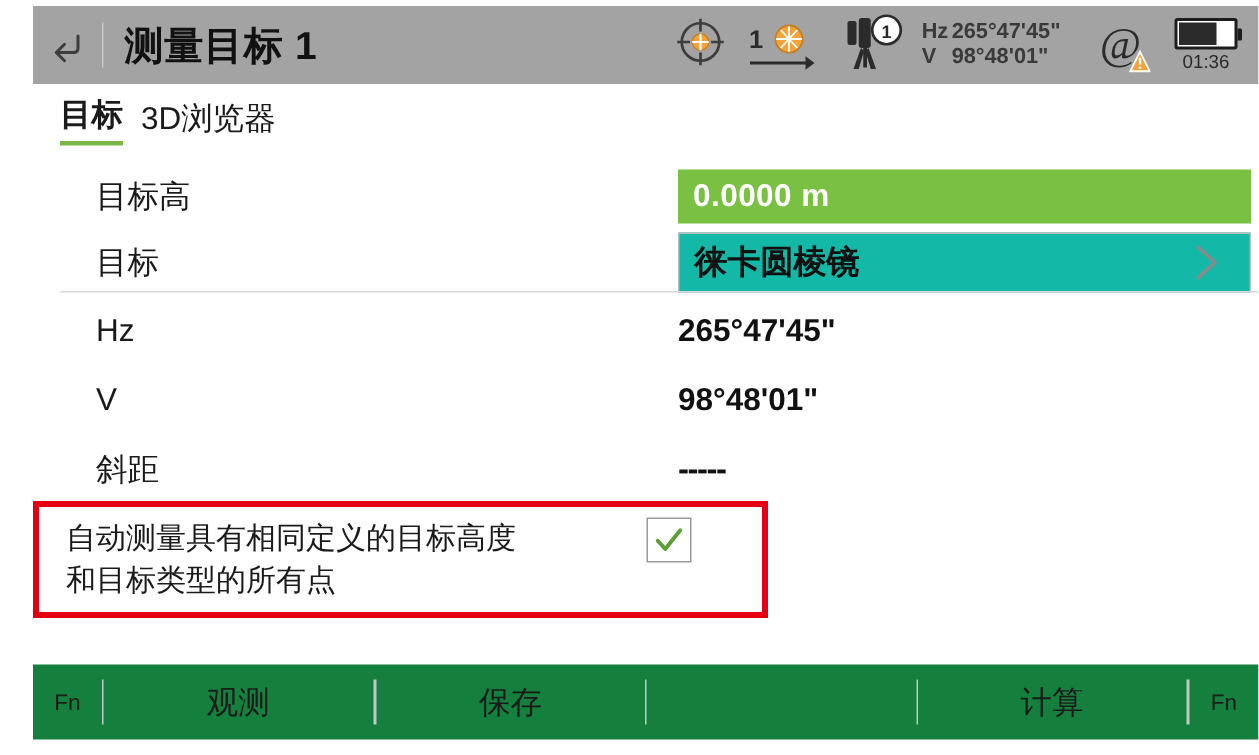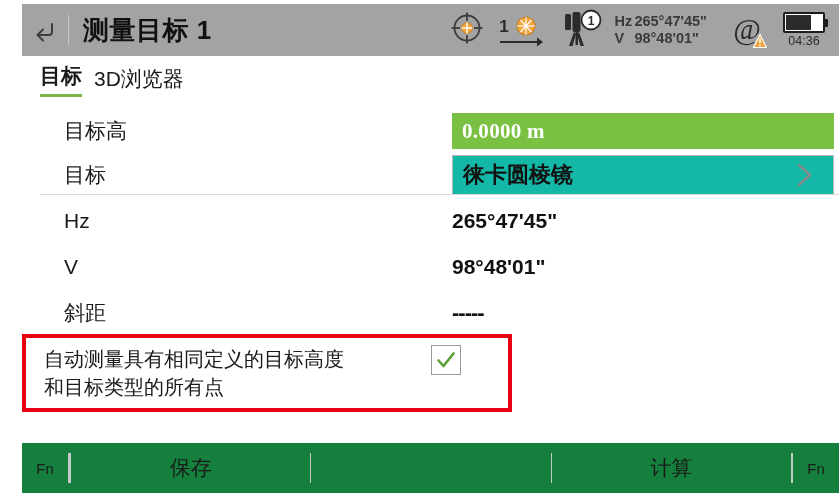--- a/index.html
+++ b/index.html
@@ -166,21 +166,20 @@
   }
   .field.green {
     background: #7ac143;
     padding-left: 10px;
   }
   .field.green .fval {
     color: #ffffff;
     font-size: 21px;
     font-weight: bold;
     letter-spacing: 0.3px;
-    font-family: Liberation Serif, serif;
   }
   .field.boxed {
     background: #14b8a6;
     border: 1px solid #b9b9b9;
     padding-left: 10px;
     justify-content: space-between;
     padding-right: 14px;
     height: 40px;
   }
   .field.boxed .fval {
@@ -363,21 +362,21 @@
           <path d="M20.5 34.5 L27 21.5 L33.5 34.5 Z" fill="#f2a43a" stroke="#ffffff" stroke-width="1.2"></path>
           <line x1="27" y1="25.5" x2="27" y2="30" stroke="#ffffff" stroke-width="1.6"></line>
           <circle cx="27" cy="32.2" r="0.9" fill="#ffffff"></circle>
         </svg>
       </span>
 
       <div class="battery-wrap">
         <div class="battery">
           <div class="fill"></div>
         </div>
-        <div class="battery-time">04:36</div>
+        <div class="battery-time">01:36</div>
       </div>
 
     </div>
   </div>
 
   <div class="tabs">
     <div class="tab active">目标</div>
     <div class="tab">3D浏览器</div>
   </div>
 
@@ -433,20 +432,21 @@
             <path d="M3.5 11.5 L8.5 17 L18.5 4.5" fill="none" stroke="#5aa032" stroke-width="2.6" stroke-linecap="round" stroke-linejoin="round"></path>
           </svg>
         </span>
       </div>
     </div>
   </div>
 
   <div class="bottom-bar">
     <div class="bkey fn">Fn</div>
     <div class="vline"></div>
+    <div class="bkey main">观测</div>
     <div class="vline"></div>
     <div class="vline"></div>
     <div class="bkey main">保存</div>
     <div class="vline"></div>
     <div class="bkey empty"></div>
     <div class="vline"></div>
     <div class="bkey main">计算</div>
     <div class="vline"></div>
     <div class="vline"></div>
     <div class="bkey fn">Fn</div>

